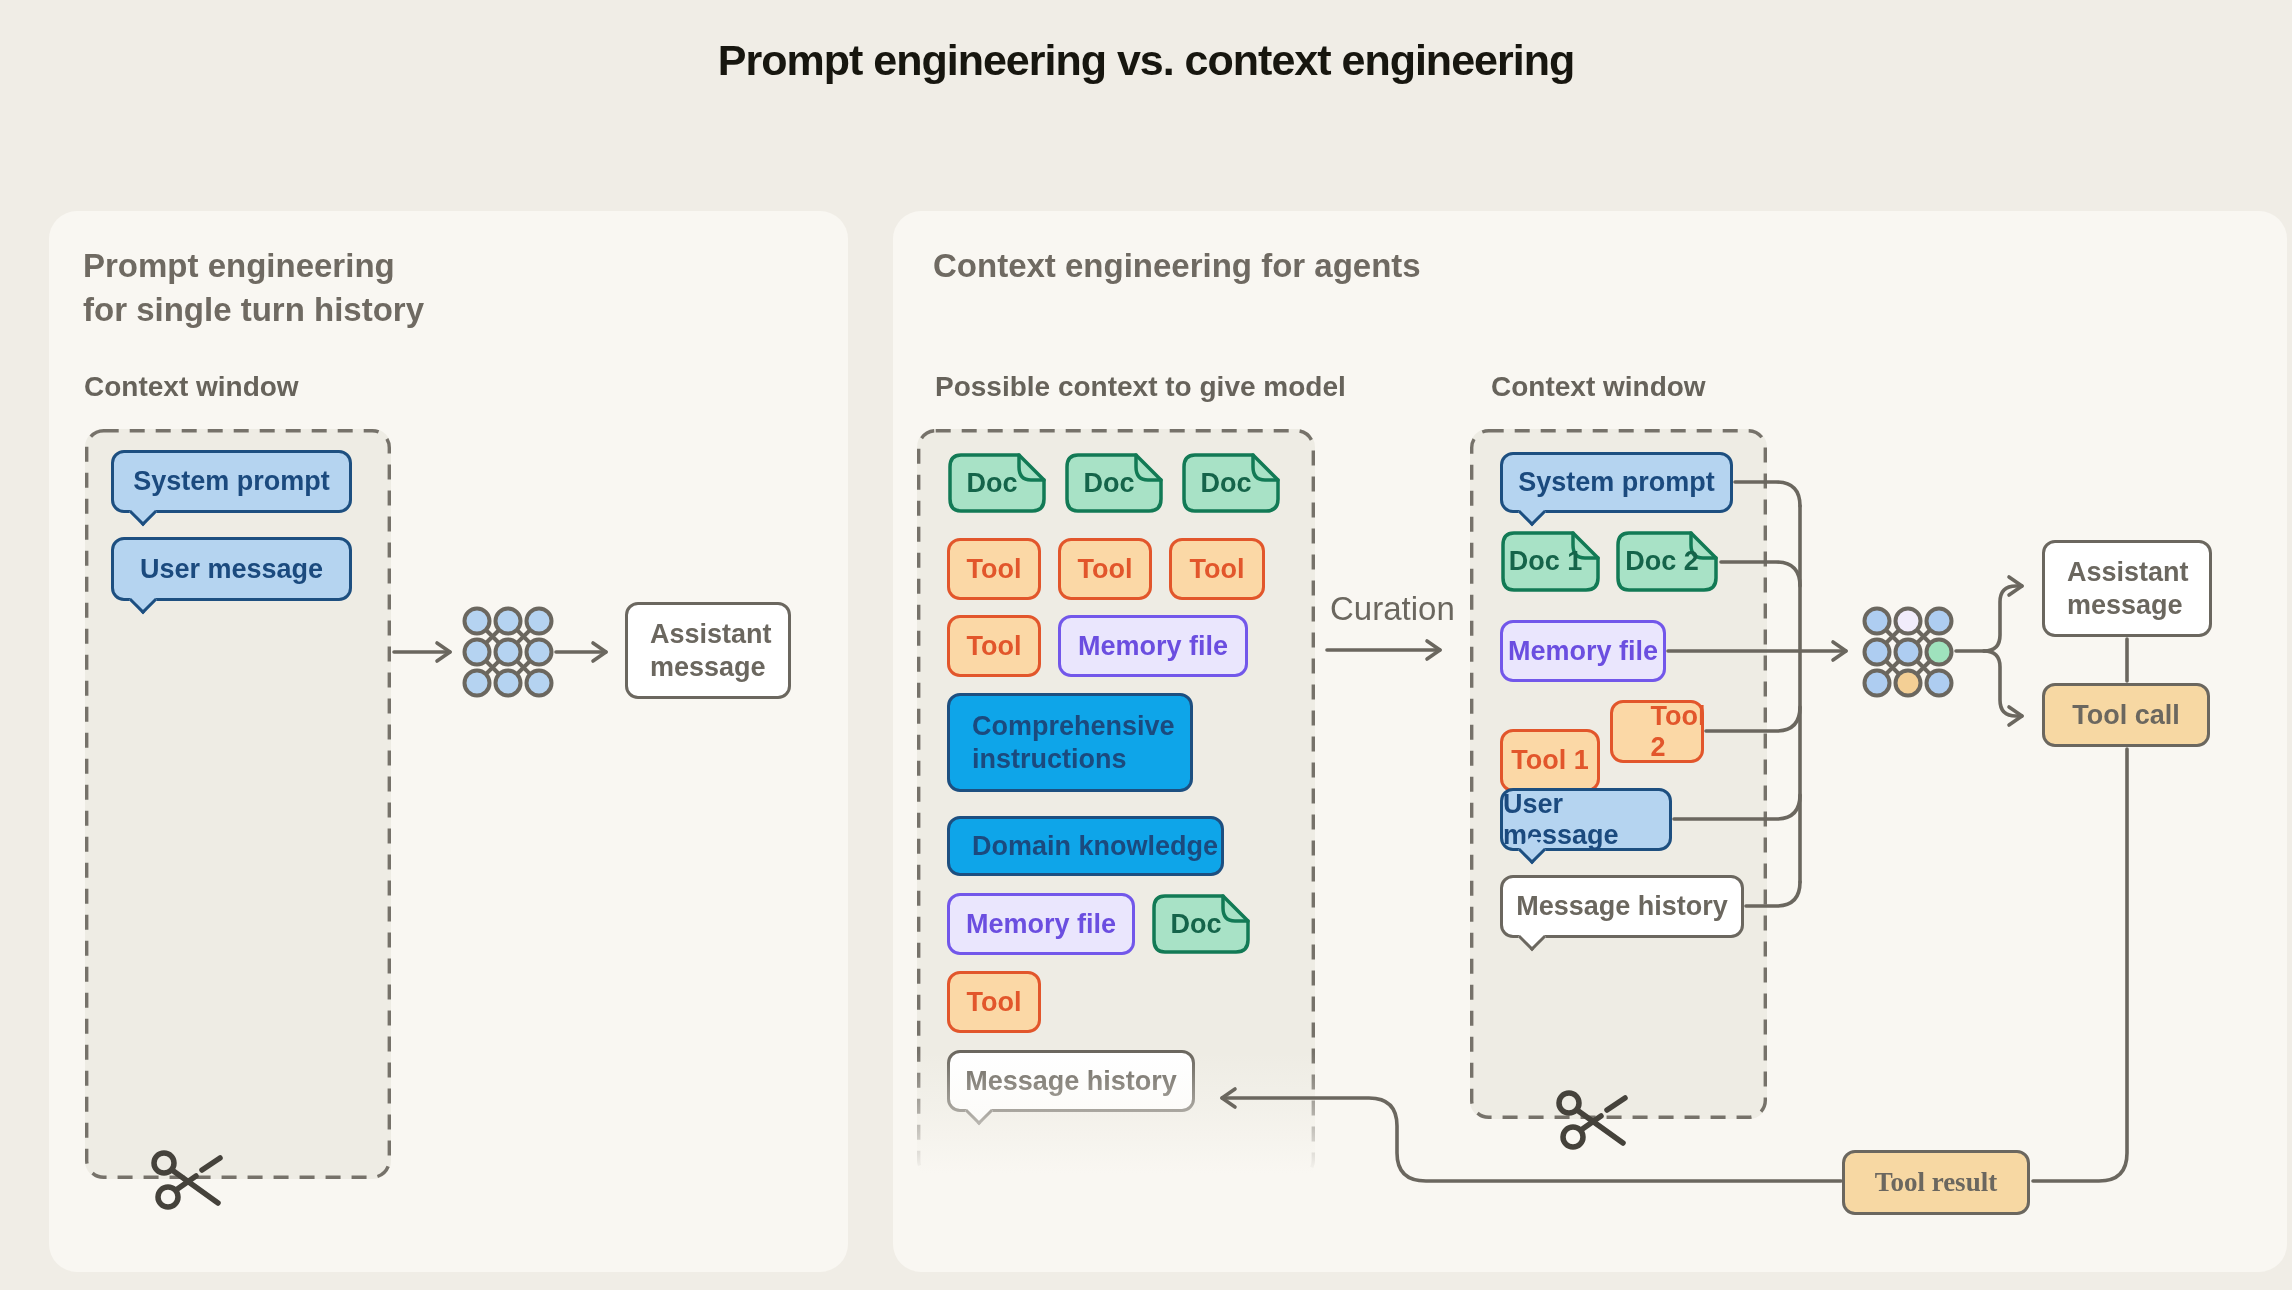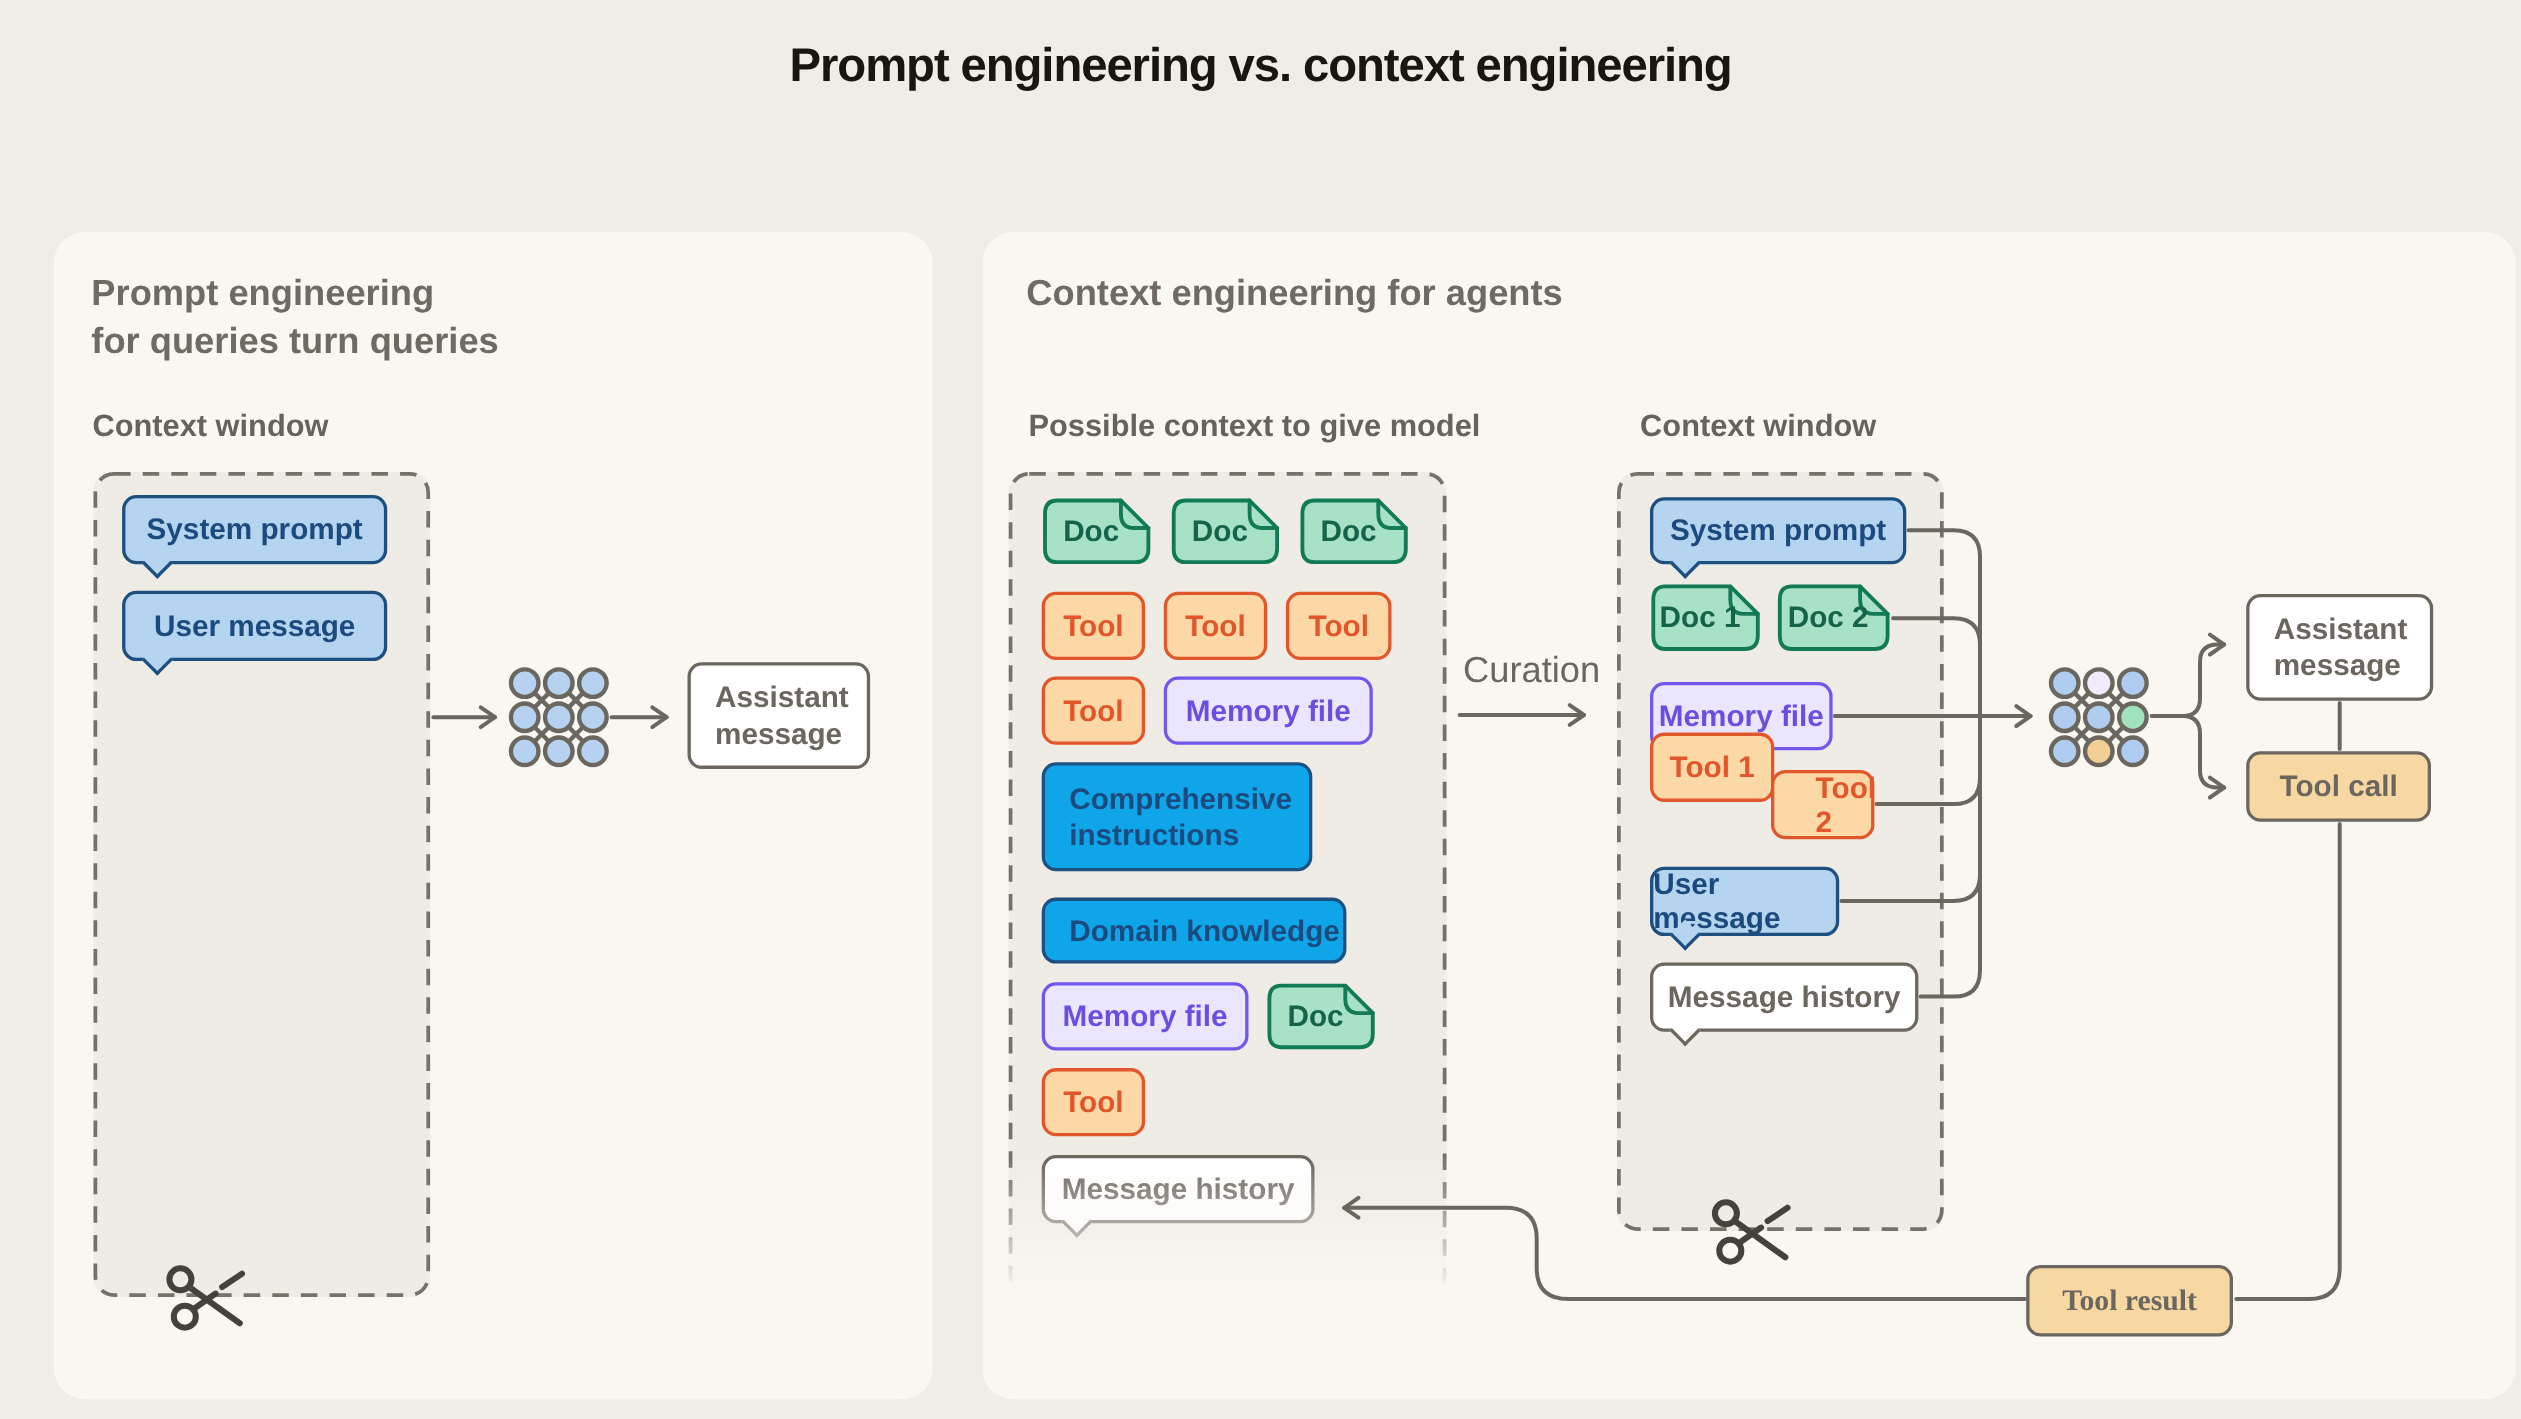--- a/index.html
+++ b/index.html
@@ -47,21 +47,21 @@
 </style>
 </head>
 <body>
 
 <div class="canvas">
 
   <div class="page-title">Prompt engineering vs. context engineering</div>
 
   <div class="panel left"></div>
   <div class="h2" style="left:83px;top:244px;">Prompt engineering
-for queries turn queries</div>
+for single turn history</div>
   <div class="sublabel" style="left:84px;top:371px;">Context window</div>
 
   <div class="dashedbox z2" style="left:85px;top:429px;width:306px;height:750px;">
     <svg class="dashrect" width="306" height="750">
         <rect x="1.7" y="1.7" width="302.6" height="746.6" rx="17"></rect>
       </svg>
   </div>
 
   <div class="node blue bubble z2" style="left:111px;top:450px;width:241px;height:63px;">
     <span>System prompt</span>
@@ -204,21 +204,21 @@
         <path class="doc-body" d="M14 3 H76 L101 28 V48 Q101 60 89 60 H14 Q3 60 3 48 V15 Q3 3 14 3 Z"></path>
         <path class="doc-fold" d="M76 3 V15 Q76 28 88 28 H101"></path>
       </svg>
     <span class="lbl">Doc 2</span>
   </div>
 
   <div class="node purple z2" style="left:1500px;top:620px;width:166px;height:62px;">
       <span>Memory file</span>
     </div>
 
-  <div class="node orange z2" style="left:1500px;top:666px;width:113px;height:63px;">
+  <div class="node orange z2" style="left:1500px;top:729px;width:100px;height:63px;">
       <span>Tool 1</span>
     </div>
   <div class="node orange z2" style="left:1610px;top:700px;width:94px;height:63px;padding-left:42px;">
       <span>Tool 2</span>
     </div>
 
   <div class="node blue bubble z2" style="left:1500px;top:788px;width:172px;height:63px;">
       <span>User message</span>
     </div>
 

